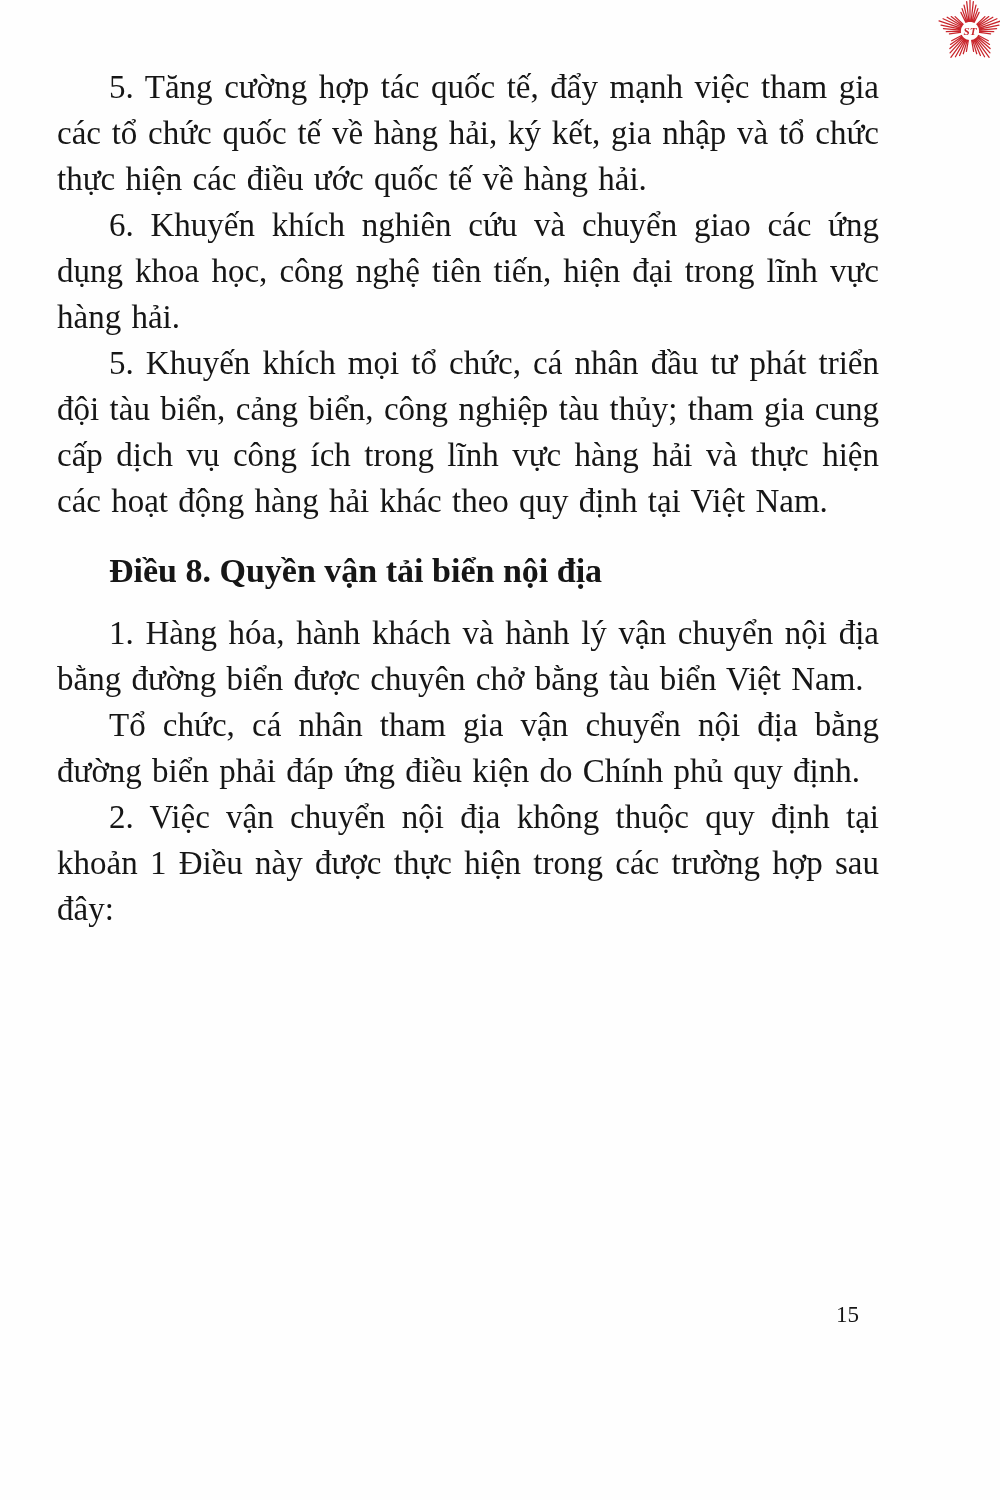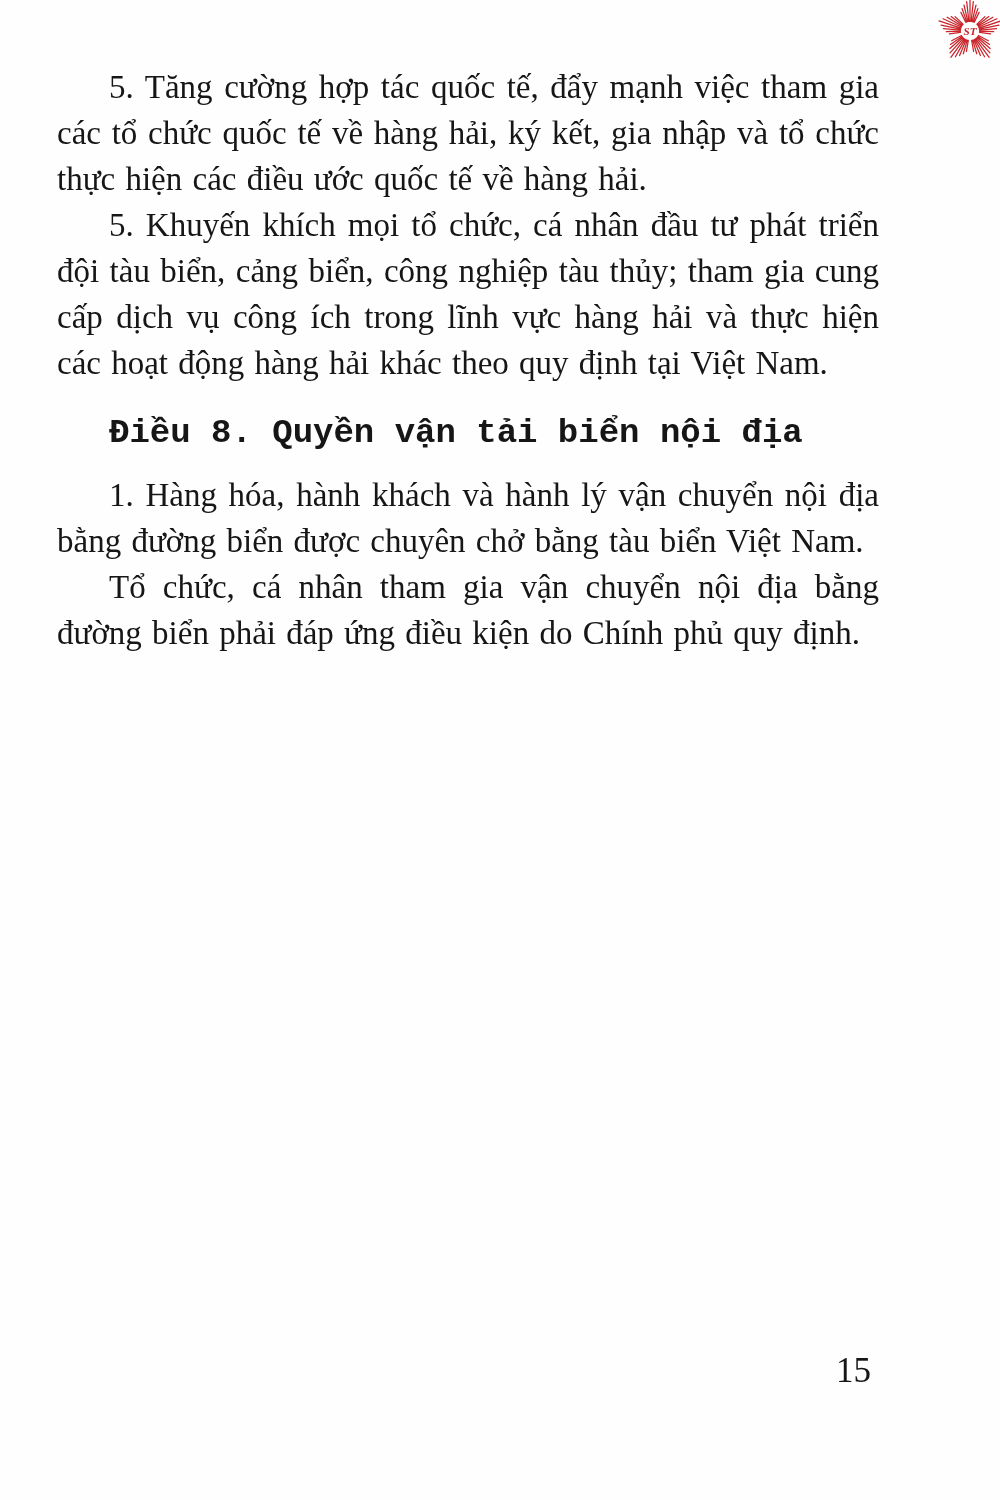--- a/index.html
+++ b/index.html
@@ -30,27 +30,26 @@
     text-align: justify;
     text-indent: 52px;
     word-spacing: 2px;
   }
   .article-heading {
     margin: 24px 0 16px 0;
     font-size: 34px;
     line-height: 46px;
     font-weight: bold;
     text-indent: 52px;
-    font-family: Liberation Mono, monospace;
   }
   .page-number {
     position: absolute;
     left: 836px;
-    top: 1348px;
-    font-size: 35px;
+    top: 1292px;
+    font-size: 23px;
     line-height: 46px;
   }
   .logo {
     position: absolute;
     left: 931px;
     top: -6px;
     width: 78px;
     height: 74px;
   }
   .logo svg {
@@ -82,21 +81,23 @@
       <use href="#arm" transform="rotate(144 50 50)"></use>
       <use href="#arm" transform="rotate(216 50 50)"></use>
       <use href="#arm" transform="rotate(288 50 50)"></use>
       <circle cx="50" cy="50" r="10.5" fill="#fefefe"></circle>
       <text x="50" y="55.5" text-anchor="middle" font-family="Liberation Serif, serif" font-style="italic" font-weight="bold" font-size="15" fill="#c9252b">ST</text>
     </svg>
   </div>
 
   <div class="content">
     <p class="par">5. Tăng cường hợp tác quốc tế, đẩy mạnh việc tham gia các tổ chức quốc tế về hàng hải, ký kết, gia nhập và tổ chức thực hiện các điều ước quốc tế về hàng hải.</p>
+    <p class="par">6. Khuyến khích nghiên cứu và chuyển giao các ứng dụng khoa học, công nghệ tiên tiến, hiện đại trong lĩnh vực hàng hải.</p>
     <p class="par">5. Khuyến khích mọi tổ chức, cá nhân đầu tư phát triển đội tàu biển, cảng biển, công nghiệp tàu thủy; tham gia cung cấp dịch vụ công ích trong lĩnh vực hàng hải và thực hiện các hoạt động hàng hải khác theo quy định tại Việt Nam.</p>
     <h2 class="article-heading">Điều 8. Quyền vận tải biển nội địa</h2>
     <p class="par">1. Hàng hóa, hành khách và hành lý vận chuyển nội địa bằng đường biển được chuyên chở bằng tàu biển Việt Nam.</p>
     <p class="par">Tổ chức, cá nhân tham gia vận chuyển nội địa bằng đường biển phải đáp ứng điều kiện do Chính phủ quy định.</p>
+    <p class="par">2. Việc vận chuyển nội địa không thuộc quy định tại khoản 1 Điều này được thực hiện trong các trường hợp sau đây:</p>
   </div>
 
   <div class="page-number">15</div>
 
 </div>
 
 </body></html>

